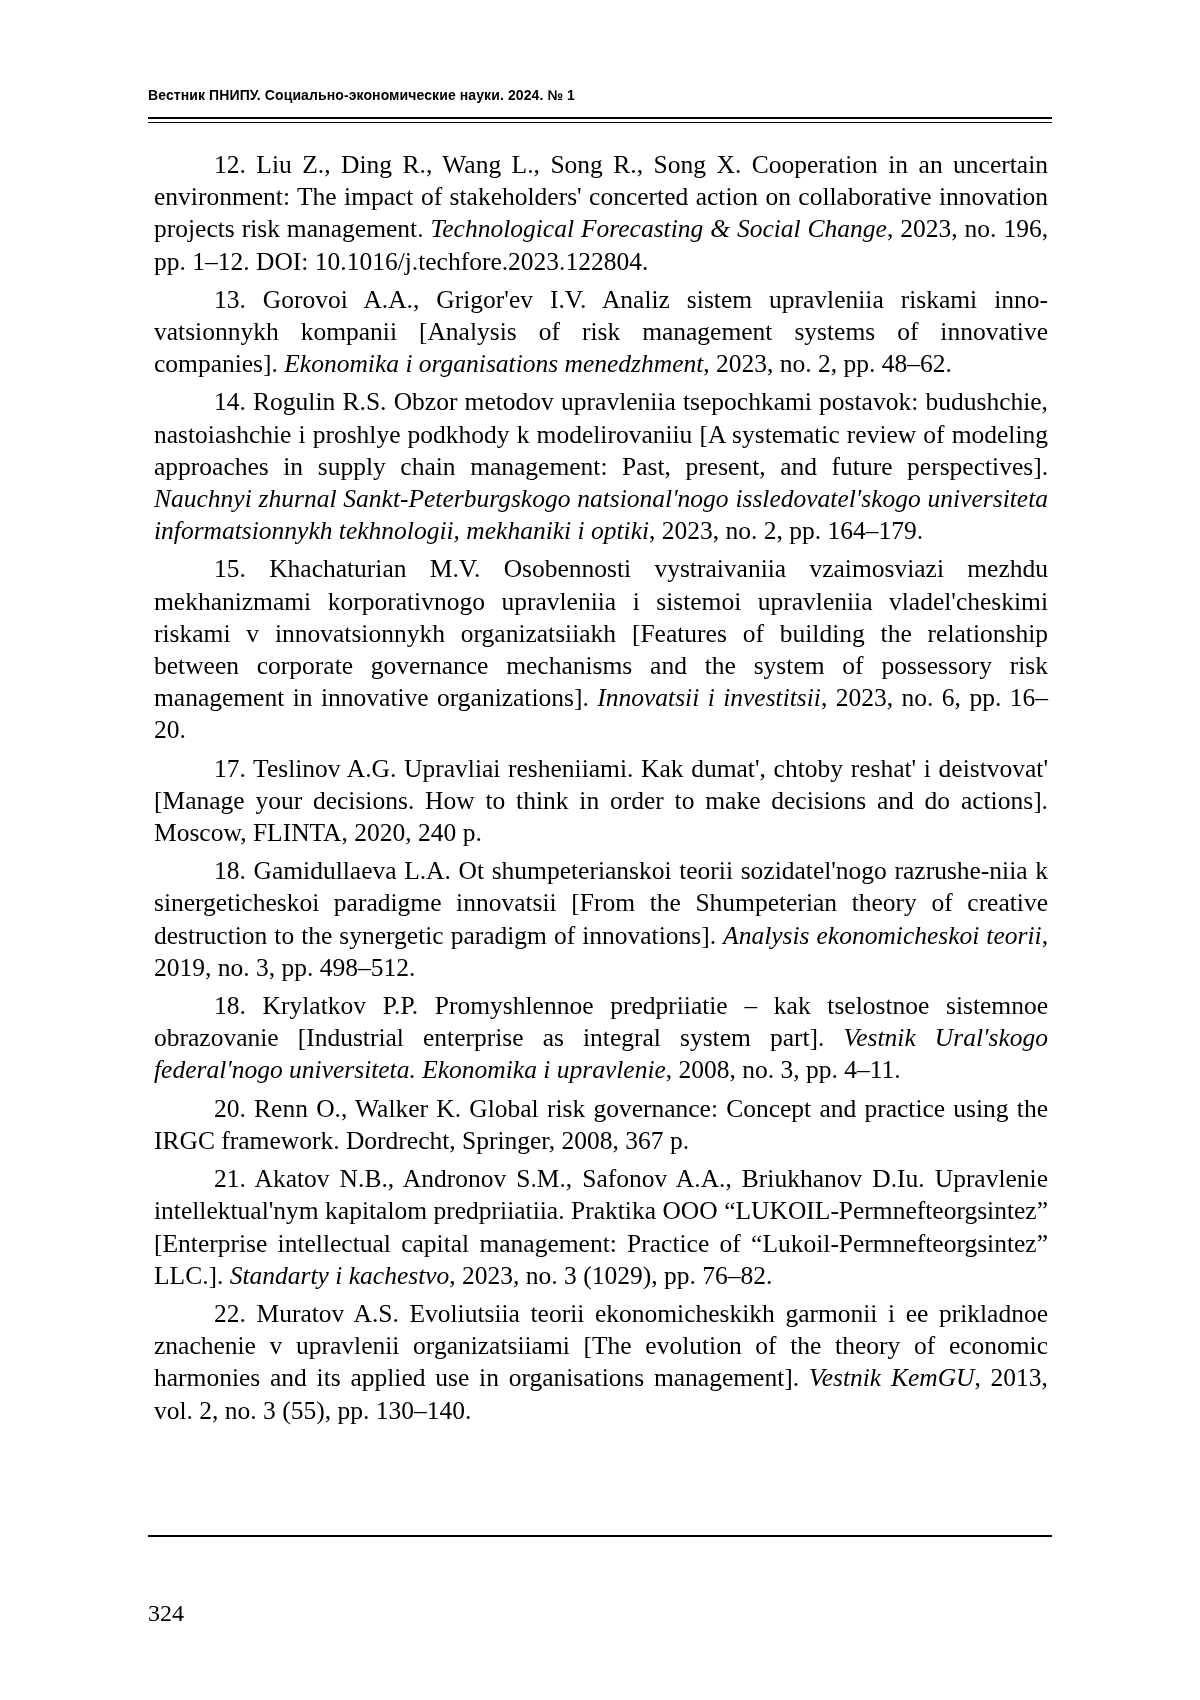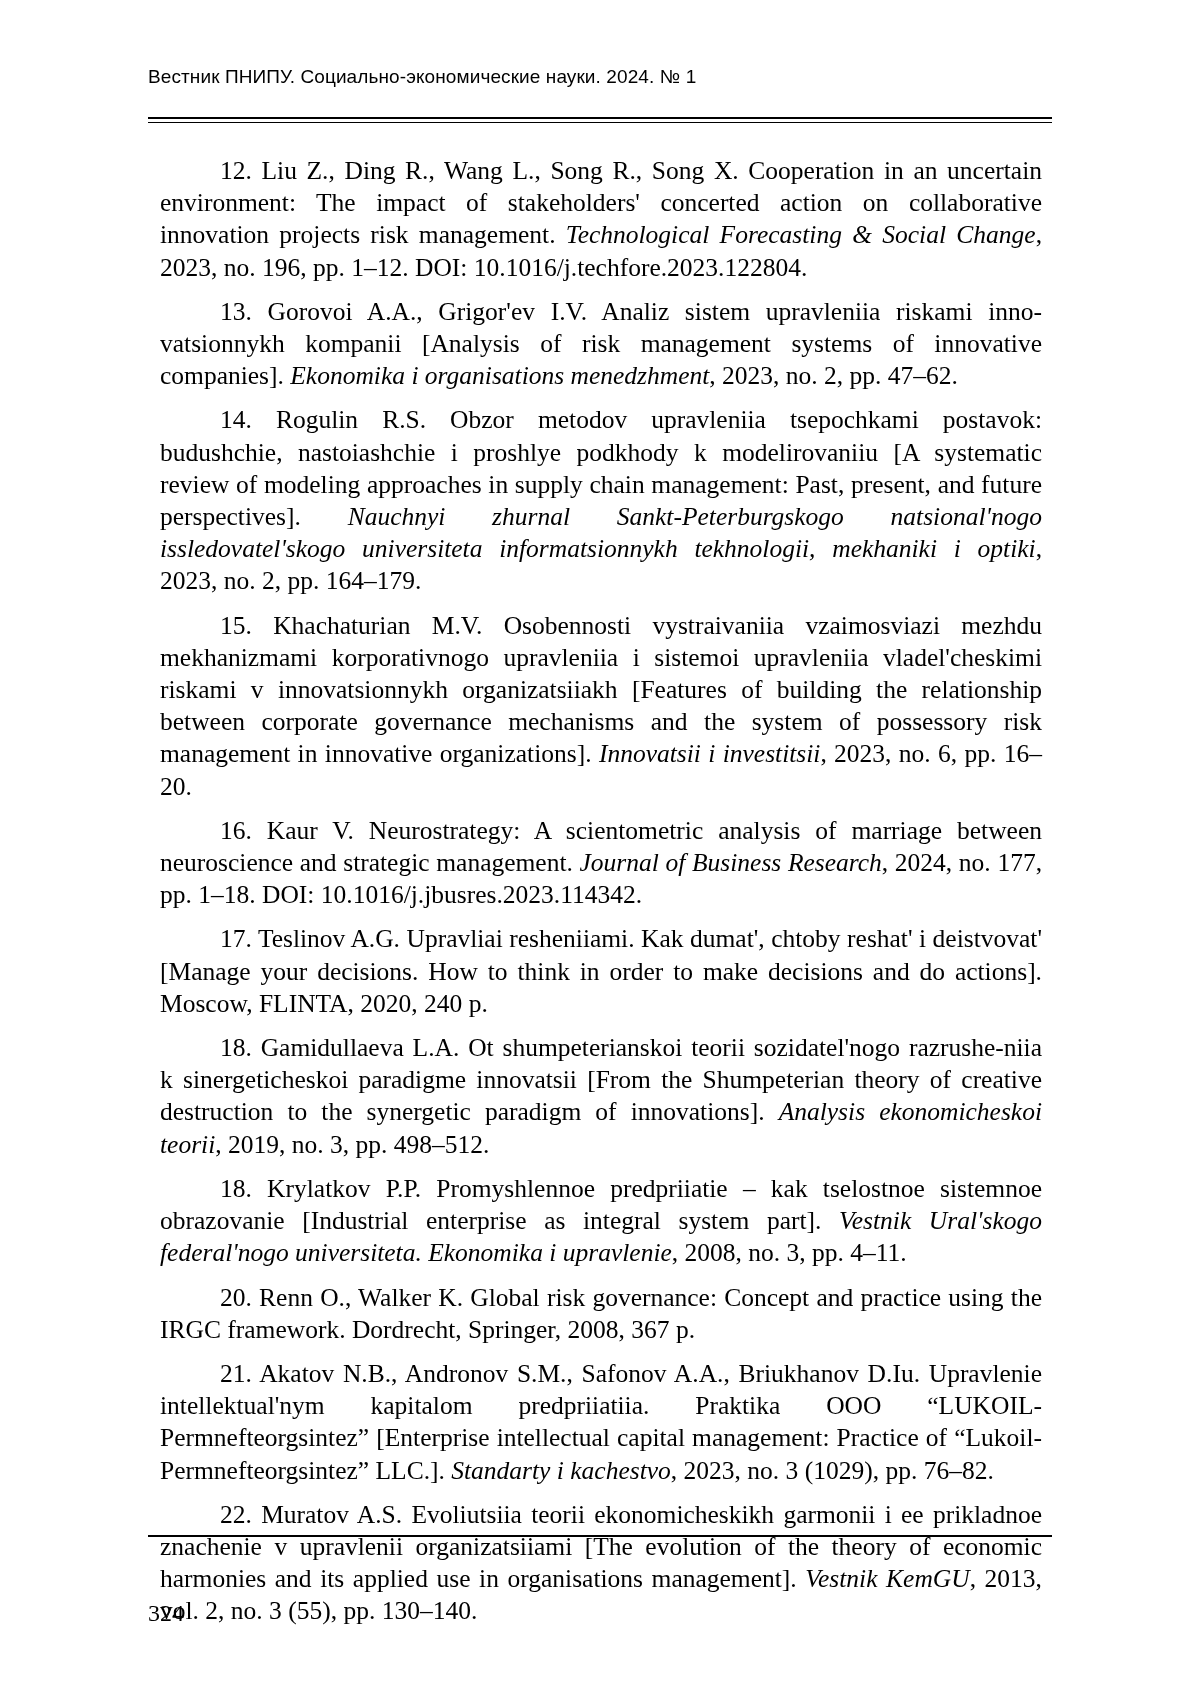--- a/index.html
+++ b/index.html
@@ -15,46 +15,46 @@
   }
   .page {
     position: relative;
     width: 1200px;
     height: 1700px;
     box-sizing: border-box;
     padding: 0;
   }
   .header {
     position: absolute;
-    top: 66px;
+    top: 87px;
     left: 148px;
     width: 904px;
     font-family: "Liberation Sans", sans-serif;
-    font-weight: normal;
-    font-size: 19px;
+    font-weight: bold;
+    font-size: 14px;
     letter-spacing: 0.1px;
     color: #000;
   }
   .rule-top {
     position: absolute;
     top: 117px;
     left: 148px;
     width: 904px;
     border-top: 2.5px solid #000;
     border-bottom: 1.2px solid #000;
     height: 3px;
   }
   .content {
     position: absolute;
     top: 143px;
     left: 148px;
     width: 906px;
   }
   p.ref {
-    margin: 12px;
+    margin: 6px;
     text-align: justify;
     text-justify: inter-word;
     text-indent: 60px;
     font-size: 25.5px;
     line-height: 32.2px;
     hyphens: manual;
   }
   p.ref i {
     font-style: italic;
   }
@@ -77,24 +77,23 @@
 <body>
 
 <div class="page">
 
   <div class="header">Вестник ПНИПУ. Социально-экономические науки. 2024. № 1</div>
 
   <div class="rule-top"></div>
 
   <div class="content">
       <p class="ref" id="ref-12"><span>12.  Liu Z., Ding R., Wang L., Song R., Song X. Cooperation in an uncertain environment: The impact of stakeholders' concerted action on collaborative innovation projects risk management. </span><i>Technological Forecasting &amp; Social Change</i><span>, 2023, no. 196, pp. 1–12. DOI: 10.1016/j.techfore.2023.122804.</span></p>
-      <p class="ref" id="ref-13"><span>13.  Gorovoi A.A., Grigor'ev I.V. Analiz sistem upravleniia riskami inno-vatsionnykh kompanii [Analysis of risk management systems of innovative companies]. </span><i>Ekonomika i organisations menedzhment</i><span>, 2023, no. 2, pp. 47–62.</span></p>
+      <p class="ref" id="ref-13"><span>13.  Gorovoi A.A., Grigor'ev I.V. Analiz sistem upravleniia riskami inno-vatsionnykh kompanii [Analysis of risk management systems of innovative companies]. </span><i>Ekonomika i organisations menedzhment</i><span>, 2023, no. 2, pp. 48–62.</span></p>
       <p class="ref" id="ref-14"><span>14. Rogulin R.S. Obzor metodov upravleniia tsepochkami postavok: budushchie, nastoiashchie i proshlye podkhody k modelirovaniiu [A systematic review of modeling approaches in supply chain management: Past, present, and future perspectives]. </span><i>Nauchnyi zhurnal Sankt-Peterburgskogo natsional'nogo issledovatel'skogo universiteta informatsionnykh tekhnologii, mekhaniki i optiki</i><span>, 2023, no. 2, pp. 164–179.</span></p>
       <p class="ref" id="ref-15"><span>15.  Khachaturian M.V. Osobennosti vystraivaniia vzaimosviazi mezhdu mekhanizmami korporativnogo upravleniia i sistemoi upravleniia vladel'cheskimi riskami v innovatsionnykh organizatsiiakh [Features of building the relationship between corporate governance mechanisms and the system of possessory risk management in innovative organizations]. </span><i>Innovatsii i investitsii</i><span>, 2023, no. 6, pp. 16–20.</span></p>
-      <p class="ref" id="ref-16"><span>16.  Kaur V. Neurostrategy: A scientometric analysis of marriage between neuroscience and strategic management. </span><i>Journal of Business Research</i><span>, 2024, no. 177, pp. 1–18. DOI: 10.1016/j.jbusres.2023.114342.</span></p>
       <p class="ref" id="ref-17"><span>17.  Teslinov A.G. Upravliai resheniiami. Kak dumat', chtoby reshat' i deistvovat' [Manage your decisions. How to think in order to make decisions and do actions]. Moscow, FLINTA, 2020, 240 p.</span></p>
       <p class="ref" id="ref-18"><span>18.  Gamidullaeva L.A. Ot shumpeterianskoi teorii sozidatel'nogo razrushe-niia k sinergeticheskoi paradigme innovatsii [From the Shumpeterian theory of creative destruction to the synergetic paradigm of innovations]. </span><i>Analysis ekonomicheskoi teorii</i><span>, 2019, no. 3, pp. 498–512.</span></p>
       <p class="ref" id="ref-19"><span>18.  Krylatkov P.P. Promyshlennoe predpriiatie – kak tselostnoe sistemnoe obrazovanie [Industrial enterprise as integral system part]. </span><i>Vestnik Ural'skogo federal'nogo universiteta. Ekonomika i upravlenie</i><span>, 2008, no. 3, pp. 4–11.</span></p>
       <p class="ref" id="ref-20"><span>20.  Renn O., Walker K. Global risk governance: Concept and practice using the IRGC framework. Dordrecht, Springer, 2008, 367 p.</span></p>
       <p class="ref" id="ref-21"><span>21.  Akatov N.B., Andronov S.M., Safonov A.A., Briukhanov D.Iu. Upravlenie intellektual'nym kapitalom predpriiatiia. Praktika OOO “LUKOIL-Permnefteorgsintez” [Enterprise intellectual capital management: Practice of “Lukoil-Permnefteorgsintez” LLC.]. </span><i>Standarty i kachestvo</i><span>, 2023, no. 3 (1029), pp. 76–82.</span></p>
       <p class="ref" id="ref-22"><span>22.  Muratov A.S. Evoliutsiia teorii ekonomicheskikh garmonii i ee prikladnoe znachenie v upravlenii organizatsiiami [The evolution of the theory of economic harmonies and its applied use in organisations management]. </span><i>Vestnik KemGU</i><span>, 2013, vol. 2, no. 3 (55), pp. 130–140.</span></p>
     </div>
 
   <div class="footer-rule"></div>
 

